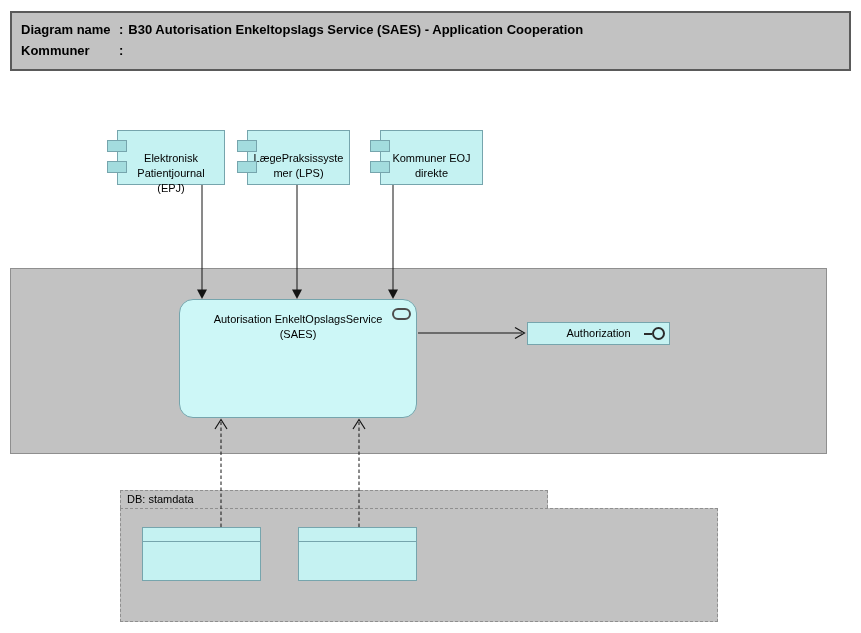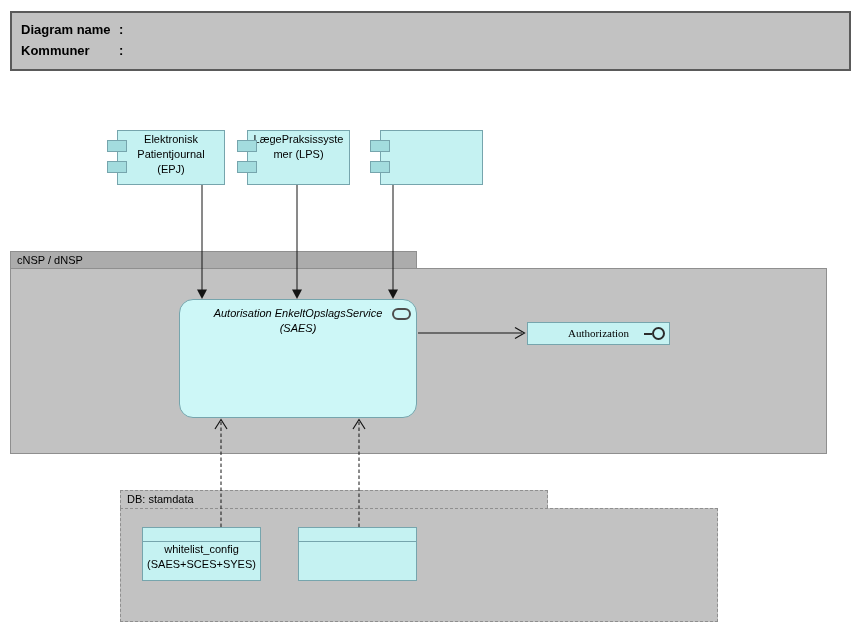--- a/index.html
+++ b/index.html
@@ -30,37 +30,37 @@
     background:var(--gray-fill,#c2c2c2);
     border:1px dashed var(--gray-border,#8f8f8f);border-bottom:none;line-height:17px;}
   .db-body{left:120px;top:508px;width:598px;height:114px;
     background:var(--gray-fill,#c2c2c2);
     border:1px dashed var(--gray-border,#8f8f8f);}
   
   .node{position:absolute;box-sizing:border-box;z-index:3;
     background:var(--node-fill,#c5f2f2);
     border:1px solid var(--node-border,#76a5ad);
     font-size:11px;line-height:15px;text-align:center;}
-  .node-label{white-space:pre-line;display:block;padding-top:0;}
+  .node-label{white-space:pre-line;display:block;padding-top:19px;}
   .component{padding-top:1px;}
   .epj{left:117px;top:130px;width:108px;height:55px;}
   .lps{left:247px;top:130px;width:103px;height:55px;}
   .eoj{left:380px;top:130px;width:103px;height:55px;}
   .component-tab{position:absolute;left:-11px;width:20px;height:12px;
     background:var(--tab-fill,#a3dcde);
     border:1px solid var(--node-border,#76a5ad);box-sizing:border-box;}
   .component-tab.t1{top:9px;}
   .component-tab.t2{top:30px;}
   .saes{left:179px;top:299px;width:238px;height:119px;border-radius:14px;
     background:var(--saes-fill,#cdf7f7);}
-  .saes .node-label{padding-top:6px;font-style:italic;}
+  .saes .node-label{padding-top:12px;}
   .service-icon{position:absolute;right:5px;top:8px;width:15px;height:8px;
     border:2px solid #4d4d4d;border-radius:6px;}
   .iface{left:527px;top:322px;width:143px;height:23px;
-    display:flex;align-items:center;justify-content:center;font-family:Liberation Serif, serif;}
+    display:flex;align-items:center;justify-content:center;}
   .iface .node-label{padding:0;}
   .interface-icon{position:absolute;right:4px;top:0;height:100%;
     display:flex;align-items:center;}
   .iface-line{width:8px;height:2px;background:#2b2b2b;}
   .iface-circle{width:9px;height:9px;border:2px solid #2b2b2b;
     border-radius:50%;background:transparent;}
   .dataobj{width:119px;height:54px;}
   .dataobj-band{height:13px;border-bottom:1px solid var(--node-border,#76a5ad);}
   .whitelist{left:142px;top:527px;}
   .autreg{left:298px;top:527px;}
@@ -69,30 +69,28 @@
 </style>
 </head>
 <body>
 
 <div class="canvas">
 
   <div class="title-block">
     <div class="title-row">
       <span class="tlbl">Diagram name</span>
       <span class="tsep">:</span>
+      <span class="tval">B30 Autorisation Enkeltopslags Service (SAES) - Application Cooperation</span>
     </div>
     <div class="title-row">
       <span class="tlbl">Kommuner</span>
       <span class="tsep">:</span>
     </div>
   </div>
 
-  <div class="group-tab cnsp-tab">
-    <span>cNSP / dNSP</span>
-  </div>
   <div class="group-body cnsp-body"></div>
 
   <div class="group-tab db-tab">
     <span>DB: stamdata</span>
   </div>
   <div class="group-body db-body"></div>
 
   <svg class="connectors" width="861" height="633">
     <g stroke="#141414" stroke-width="1" fill="none">
       <line x1="202" y1="185" x2="202" y2="290"></line>
@@ -123,38 +121,38 @@
   </div>
   <div class="node component lps">
     <span class="component-tab t1"></span>
     <span class="component-tab t2"></span>
     <span class="node-label">LægePraksissyste
 mer (LPS)</span>
   </div>
   <div class="node component eoj">
     <span class="component-tab t1"></span>
     <span class="component-tab t2"></span>
+    <span class="node-label">Kommuner EOJ
+direkte</span>
   </div>
 
   <div class="node saes">
     <span class="service-icon"></span>
     <span class="node-label">Autorisation EnkeltOpslagsService
 (SAES)</span>
   </div>
 
   <div class="node iface">
     <span class="node-label">Authorization</span>
     <span class="interface-icon">
       <span class="iface-line"></span>
       <span class="iface-circle"></span>
     </span>
   </div>
 
   <div class="node dataobj whitelist">
     <div class="dataobj-band"></div>
-    <span class="node-label">whitelist_config
-(SAES+SCES+SYES)</span>
   </div>
   <div class="node dataobj autreg">
     <div class="dataobj-band"></div>
   </div>
 
 </div>
 
 </body></html>

